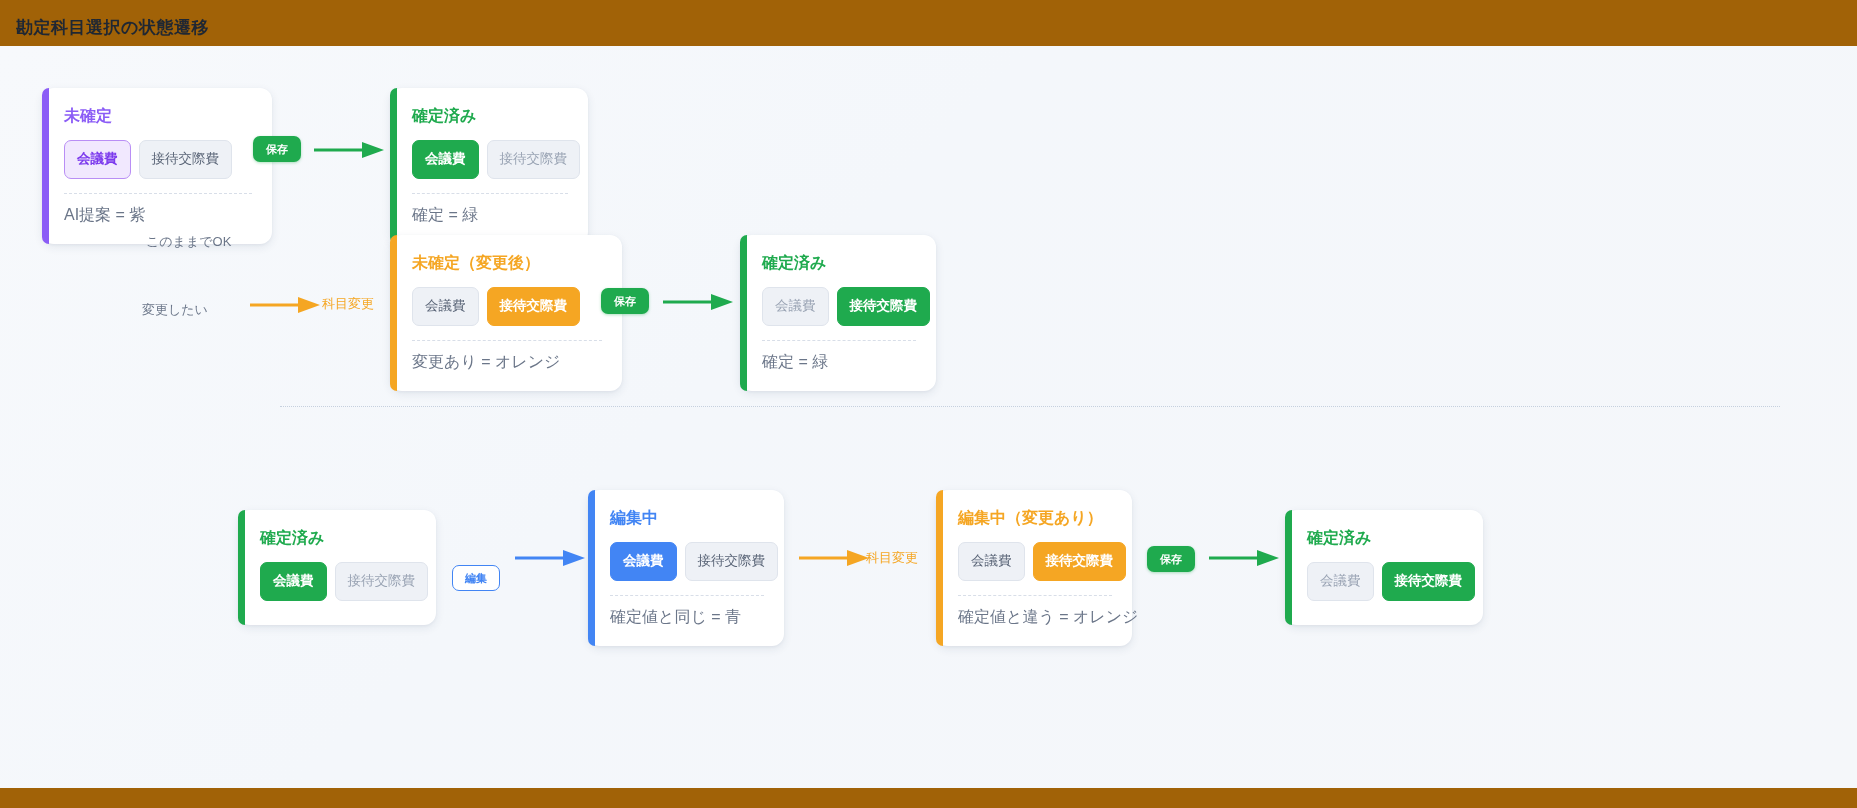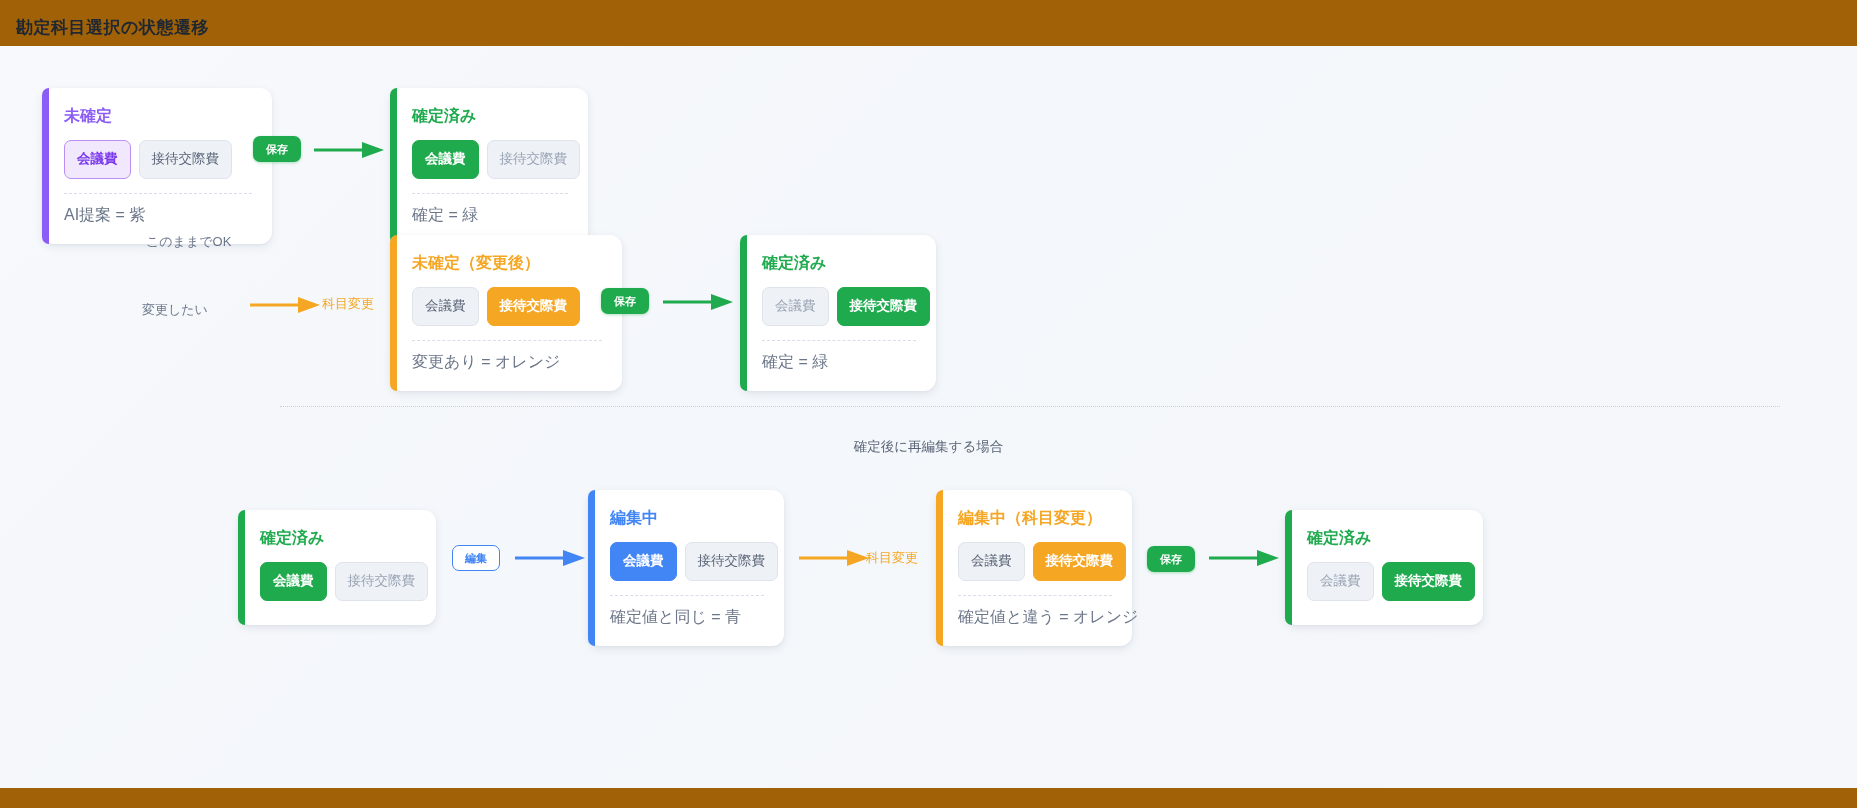--- a/index.html
+++ b/index.html
@@ -130,20 +130,21 @@
   .pill-btn.green {
     background: #1faa4e;
     color: #ffffff;
     box-shadow: 0 1px 3px rgba(31,170,78,0.35);
   }
   .pill-btn.blue-outline {
     background: #ffffff;
     color: #4285f4;
     border: 1.5px solid #4285f4;
     padding: 6px 12px;
+    margin-top: 20px;
   }
 
   
   .arrow {
     position: absolute;
     height: 22px;
     display: block;
   }
 
   
@@ -237,21 +238,20 @@
       <div class="card-title">確定済み</div>
       <div class="chips">
         <span class="chip muted">会議費</span>
         <span class="chip solid-green">接待交際費</span>
       </div>
       <hr class="card-sep">
       <div class="card-note">確定 = 緑</div>
     </div>
 
     <div class="divider"></div>
-    <div class="section-caption">確定後に再編集する場合</div>
 
     <div class="card" style="--accent:#1faa4e; left:238px; top:464px; width:198px; padding-bottom:24px;">
       <div class="card-title">確定済み</div>
       <div class="chips">
         <span class="chip solid-green">会議費</span>
         <span class="chip muted">接待交際費</span>
       </div>
     </div>
 
     <div class="pill-btn blue-outline" style="left:452px; top:499px;">編集</div>
@@ -270,21 +270,21 @@
       <div class="card-note">確定値と同じ = 青</div>
     </div>
 
     <svg class="arrow" style="left:799px; top:501px; width:72px; height:22px;" viewBox="0 0 72 22">
       <line x1="0" y1="11" x2="50" y2="11" stroke="#f5a623" stroke-width="3"></line>
       <polygon points="48,3 70,11 48,19" fill="#f5a623"></polygon>
     </svg>
     <div class="flabel orange" style="left:866px; top:503px;">科目変更</div>
 
     <div class="card" style="--accent:#f5a623; left:936px; top:444px; width:196px;">
-      <div class="card-title">編集中（科目変更）</div>
+      <div class="card-title">編集中（変更あり）</div>
       <div class="chips">
         <span class="chip neutral">会議費</span>
         <span class="chip solid-orange">接待交際費</span>
       </div>
       <hr class="card-sep">
       <div class="card-note">確定値と違う = オレンジ</div>
     </div>
 
     <div class="pill-btn green" style="left:1147px; top:500px;">保存</div>
     <svg class="arrow" style="left:1209px; top:501px; width:72px; height:22px;" viewBox="0 0 72 22">

